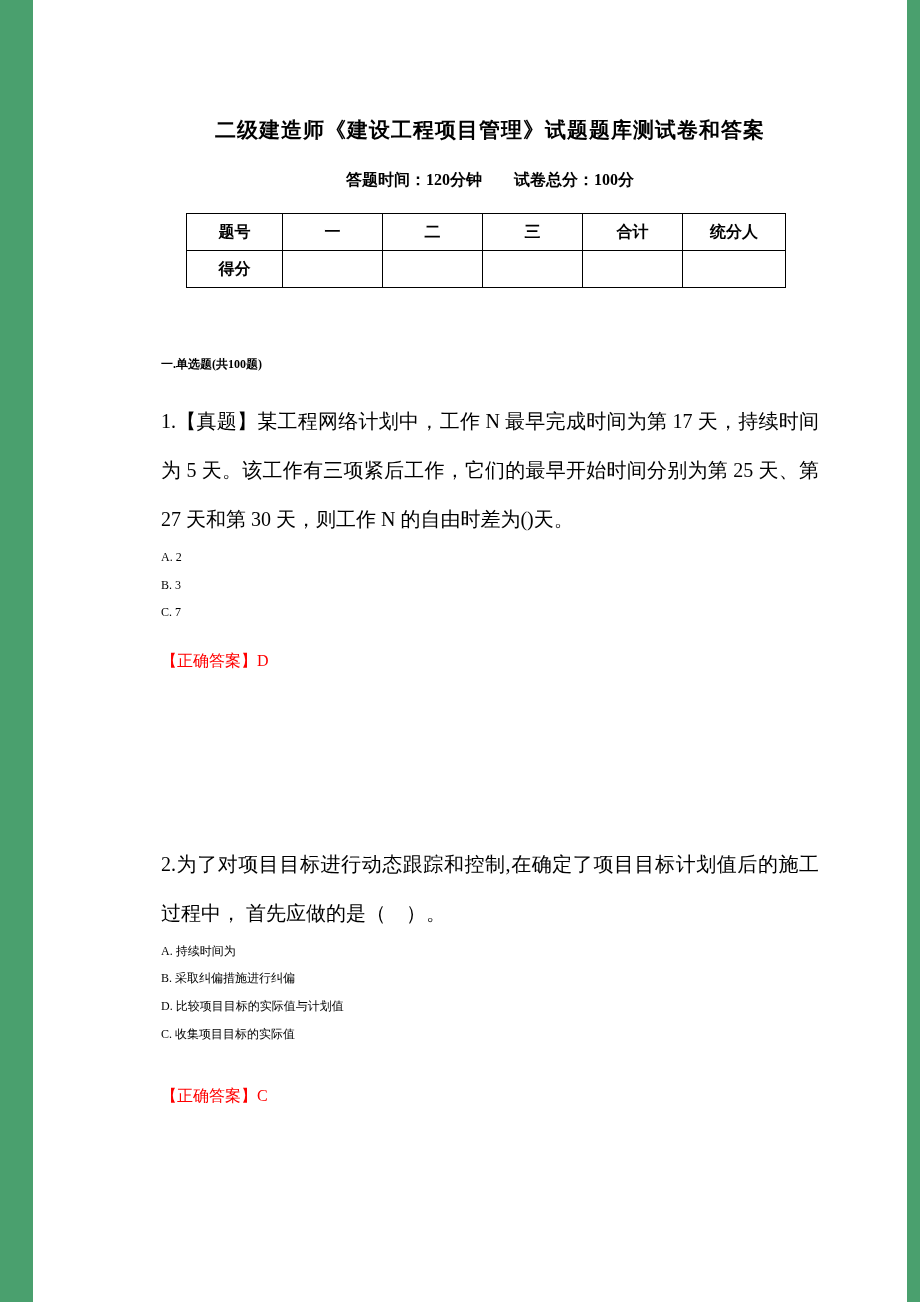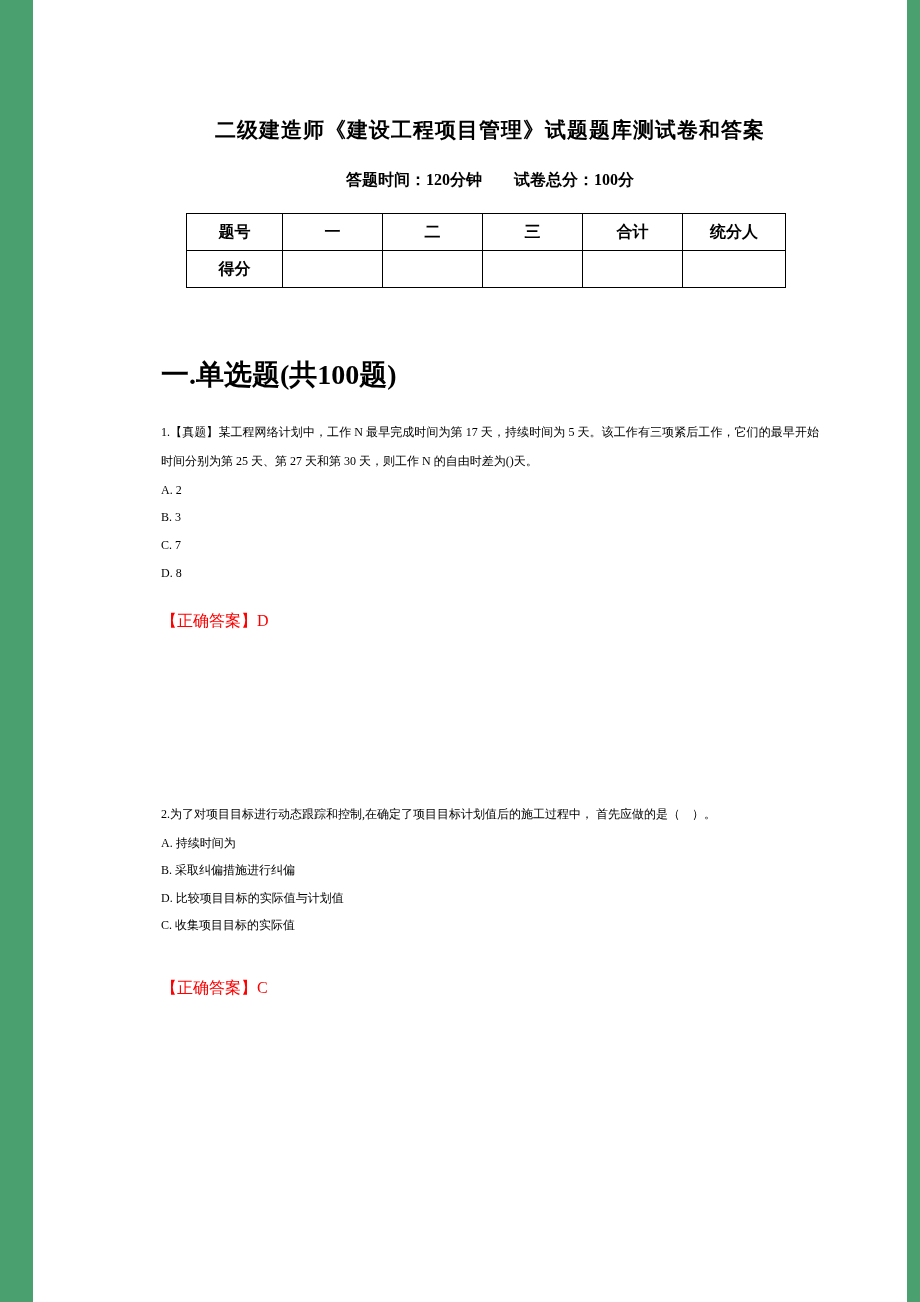--- a/index.html
+++ b/index.html
@@ -7,23 +7,23 @@
   body { font-family:"Liberation Serif","DejaVu Serif",serif; }
   .canvas { width:920px; height:1302px; margin:0 auto; position:relative; background:#4aa06e; overflow:hidden; }
   .page { position:absolute; left:13px; right:13px; top:0; bottom:0; background:#ffffff; padding:116px 88px 40px 128px; color:#000;margin-left:20px; }
   .doc-title { text-align:center; font-size:21px; font-weight:bold; letter-spacing:1px; }
   .meta { text-align:center; font-size:16px; font-weight:bold; margin-top:26px; }
   table.score { border-collapse:collapse; margin:22px 0 0 25px; table-layout:fixed; }
   table.score td { border:1px solid #000; text-align:center; vertical-align:middle; font-size:16px; font-weight:bold; height:37px; }
   table.score td.c0 { width:96px; }
   table.score td.cm { width:100px; }
   table.score td.cl { width:103px; }
-  .section-heading { font-size:28px; font-weight:bold; margin-top:68px; }
+  .section-heading { font-size:12px; font-weight:bold; margin-top:68px; }
   .question { margin-top:0; }
-  .qtext { font-size:12px; line-height:2.45; text-align:justify; margin-top:24px;font-family:Liberation Serif, serif; }
+  .qtext { font-size:20px; line-height:2.45; text-align:justify; margin-top:24px;font-family:Liberation Serif, serif; }
   .option { font-size:12px; line-height:2.3; }
   .answer { color:#ff0000; font-size:16px; margin-top:24px; }
   .q2 { margin-top:168px; }
   .q2 .answer { margin-top:38px; }
 </style>
 </head>
 <body>
 
 <div class="canvas">
   <div class="page">
@@ -53,21 +53,20 @@
       </tbody>
     </table>
 
     <h2 class="section-heading">一.单选题(共100题)</h2>
 
     <section class="question q1">
       <p class="qtext">1.【真题】某工程网络计划中，工作 N 最早完成时间为第 17 天，持续时间为 5 天。该工作有三项紧后工作，它们的最早开始时间分别为第 25 天、第 27 天和第 30 天，则工作 N 的自由时差为()天。</p>
       <div class="option">A. 2</div>
       <div class="option">B. 3</div>
       <div class="option">C. 7</div>
-      <div class="option">D. 8</div>
       <div class="answer">
         <span>【正确答案】</span><span>D</span>
       </div>
     </section>
 
     <section class="question q2">
       <p class="qtext">2.为了对项目目标进行动态跟踪和控制,在确定了项目目标计划值后的施工过程中， 首先应做的是（　）。</p>
       <div class="option">A. 持续时间为</div>
       <div class="option">B. 采取纠偏措施进行纠偏</div>
       <div class="option">D. 比较项目目标的实际值与计划值</div>

